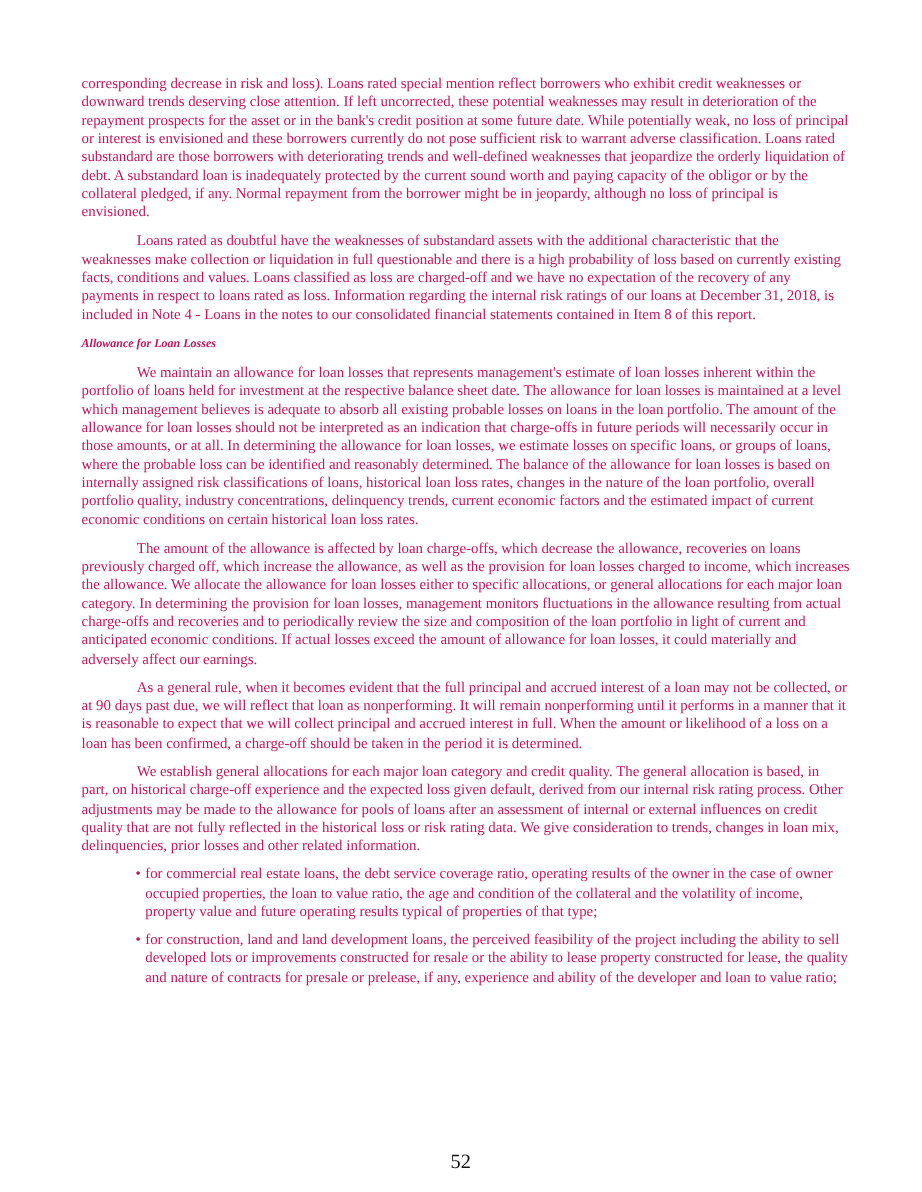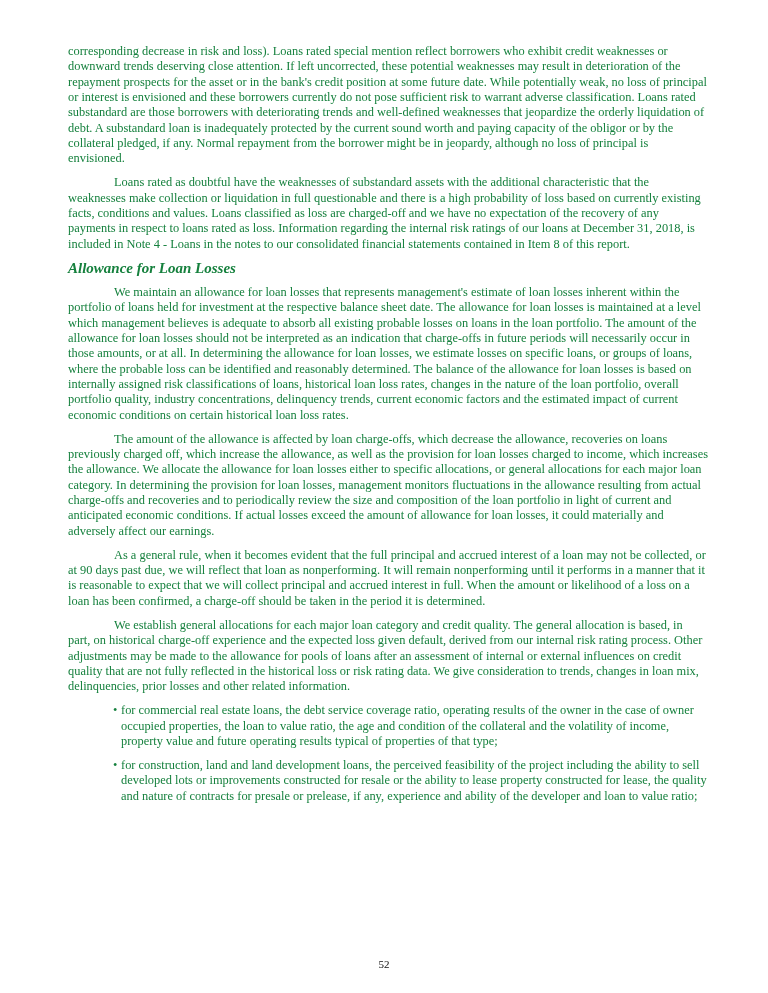--- a/index.html
+++ b/index.html
@@ -1,34 +1,34 @@
 <!DOCTYPE html>
 <html><head>
   <meta charset="utf-8">
   <style>
     html, body { margin: 0; padding: 0; background: #ffffff; }
     body { width: 768px; height: 993px; position: relative; overflow: hidden; }
     .page {
-      position: absolute; left: 68px; top: 44px; width: 640px;
+      position: absolute; left: 68px; top: 62px; width: 640px;
       font-family: "Liberation Serif", serif;
-      font-size: 12.4px; line-height: 15.35px; color: #15803d;
+      font-size: 12.4px; line-height: 15.35px; color: #be185d;
     }
     p { margin: 0 0 8.7px 0; }
     p.indent { text-indent: 46px; }
     h3 {
       font-family: "Liberation Serif", serif;
-      font-size: 15px; font-weight: bold; font-style: italic;
+      font-size: 10px; font-weight: bold; font-style: italic;
       margin: 0 0 8.7px 0; line-height: 15.35px;
     }
     ul.bullets { list-style: none; margin: 0; padding: 0; }
     ul.bullets li { position: relative; padding-left: 53px; margin: 0 0 8.7px 0; }
     ul.bullets li .bullet { position: absolute; left: 45px; top: 0; }
     .page-number {
       position: absolute; left: 0; width: 768px; top: 958px; text-align: center;
-      font-family: "Liberation Serif", serif; font-size: 11px; color: #111111;
+      font-family: "Liberation Serif", serif; font-size: 17px; color: #111111;
     }
   </style>
 </head>
 <body>
 
 <div class="page">
   <p>corresponding decrease in risk and loss). Loans rated special mention reflect borrowers who exhibit credit weaknesses or downward trends deserving close attention. If left uncorrected, these potential weaknesses may result in deterioration of the repayment prospects for the asset or in the bank's credit position at some future date. While potentially weak, no loss of principal or interest is envisioned and these borrowers currently do not pose sufficient risk to warrant adverse classification. Loans rated substandard are those borrowers with deteriorating trends and well-defined weaknesses that jeopardize the orderly liquidation of debt. A substandard loan is inadequately protected by the current sound worth and paying capacity of the obligor or by the collateral pledged, if any. Normal repayment from the borrower might be in jeopardy, although no loss of principal is envisioned.</p>
   <p class="indent">Loans rated as doubtful have the weaknesses of substandard assets with the additional characteristic that the weaknesses make collection or liquidation in full questionable and there is a high probability of loss based on currently existing facts, conditions and values. Loans classified as loss are charged-off and we have no expectation of the recovery of any payments in respect to loans rated as loss. Information regarding the internal risk ratings of our loans at December 31, 2018, is included in Note 4 - Loans in the notes to our consolidated financial statements contained in Item 8 of this report.</p>
 
   <h3>Allowance for Loan Losses</h3>

